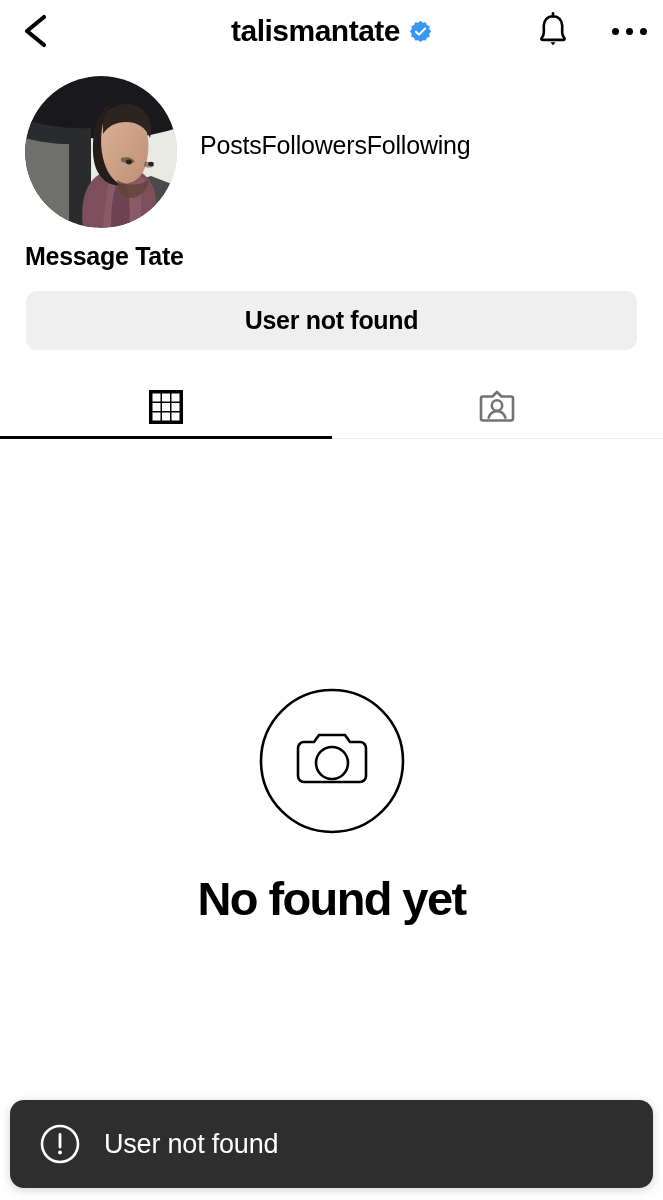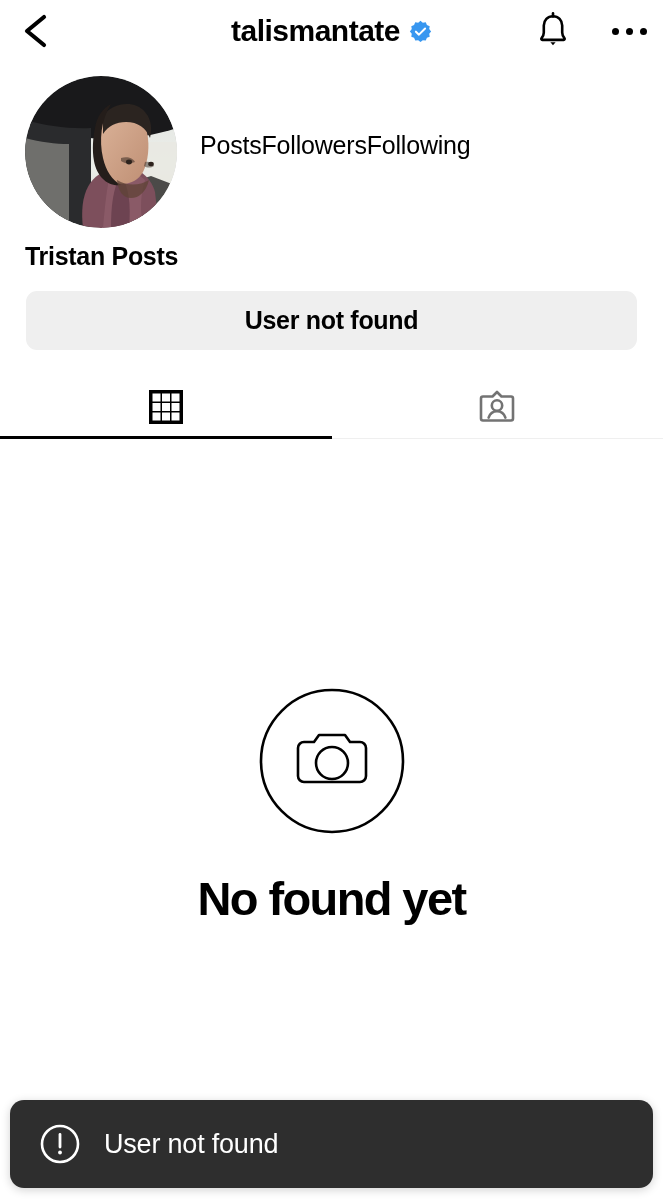--- a/index.html
+++ b/index.html
@@ -178,21 +178,21 @@
             <path d="M78 40c10-14 32-16 42-4 7 8 7 18 5 26-4-10-12-16-24-16-10 0-18 4-23 12z" fill="#2b2420"></path>
             <path d="M70 52c2-12 8-20 16-24-10 16-12 36-8 54 3 13 9 22 18 27-13 2-24-8-27-24-2-11-1-24 1-33z" fill="#241d1a"></path>
             <path d="M96 82c6-2 12 0 14 4-5 2-10 2-14-1z" fill="#3a2c24" opacity="0.55"></path>
             <path d="M120 86c4-1 8 1 9 4-3 2-7 2-10 0z" fill="#3a2c24" opacity="0.5"></path>
             <path d="M92 104c10 6 22 6 32 0-3 12-10 18-18 18s-13-7-14-18z" fill="#5f4336" opacity="0.75"></path>
             <ellipse cx="104" cy="86" rx="3" ry="2.4" fill="#2d231d"></ellipse>
             <ellipse cx="126" cy="88" rx="2.8" ry="2.2" fill="#2d231d"></ellipse>
           </g>
         </svg>
       </div>
-      <div class="display-name">Tristan Posts</div>
+      <div class="display-name">Message Tate</div>
     </div>
 
     <div class="stats">
       <div class="stat">
         <div class="stat-label">Posts</div>
       </div>
       <div class="stat">
         <div class="stat-label">Followers</div>
       </div>
       <div class="stat">

